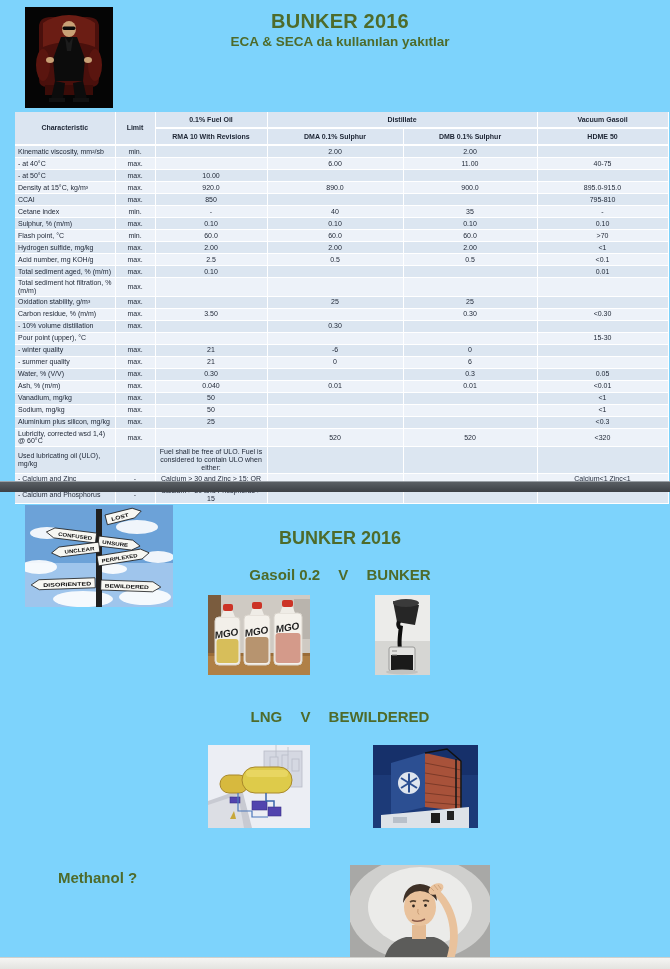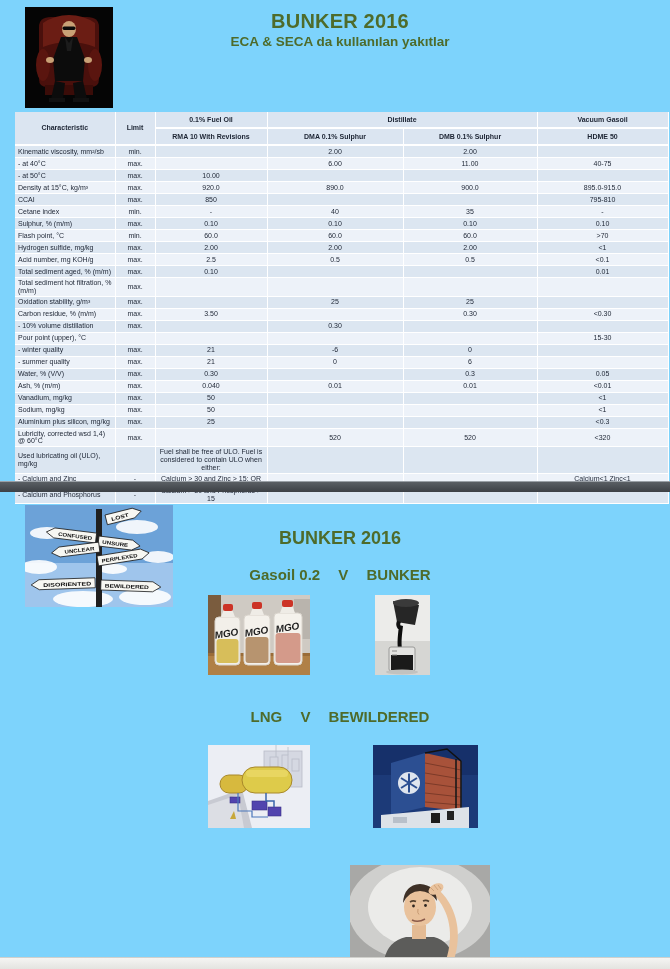--- a/index.html
+++ b/index.html
@@ -487,20 +487,21 @@
         <line x1="44" y1="33" x2="28" y2="43"></line>
       </g>
       <polygon points="8,70 96,62 96,83 8,83" fill="#dde2e8"></polygon>
       <rect x="58" y="68" width="9" height="10" fill="#1c1c1c"></rect>
       <rect x="74" y="66" width="7" height="9" fill="#222"></rect>
       <rect x="20" y="72" width="14" height="6" fill="#b8c0ca"></rect>
     </svg>
   </div>
 
   <div class="question">
+    <div>Methanol ?</div>
   </div>
 
   <div class="img-box" style="left:350px;top:865px;width:140px;height:95px;">
     <svg width="140" height="95" viewBox="0 0 140 95">
       <rect width="140" height="95" fill="#a8a8a6"></rect>
       <ellipse cx="70" cy="44" rx="72" ry="52" fill="#cfcfcd"></ellipse>
       <ellipse cx="70" cy="42" rx="52" ry="40" fill="#ebebe9"></ellipse>
       <path d="M34 95 Q38 76 56 72 L84 72 Q100 76 104 95 Z" fill="#5c5c5a"></path>
       <rect x="62" y="60" width="14" height="14" fill="#e4bb94"></rect>
       <path d="M104 95 C112 70 108 44 90 26 L84 30 C100 46 104 70 96 95 Z" fill="#e9c29c"></path>

